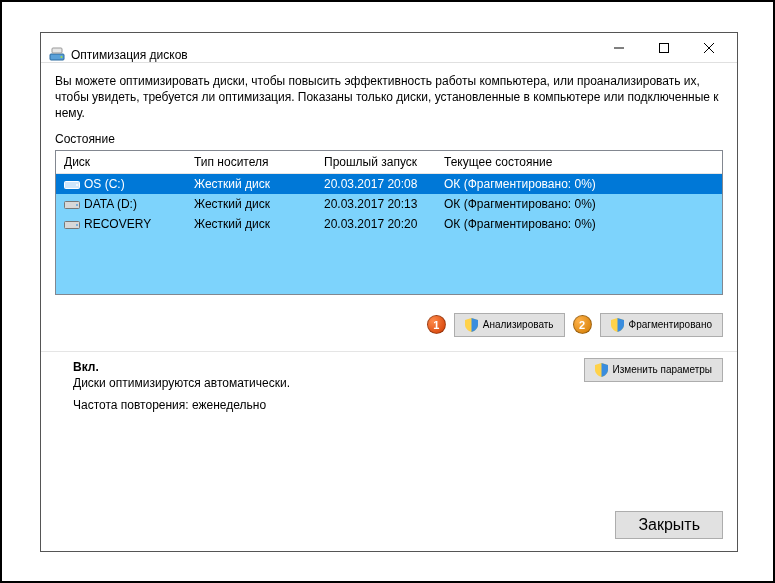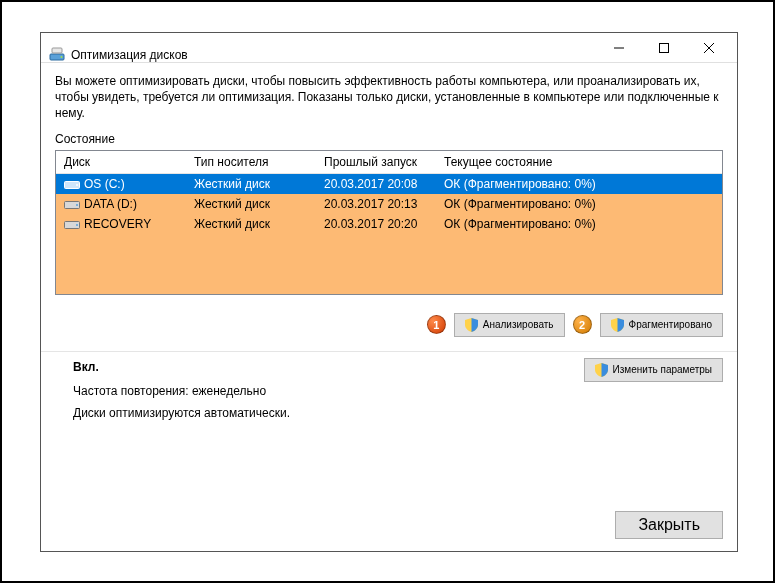--- a/index.html
+++ b/index.html
@@ -50,21 +50,21 @@
   .content {
     padding: 10px 14px 12px 14px;
     display: flex;
     flex-direction: column;
     height: calc(100% - 30px);
   }
   .intro { line-height: 1.35; margin-bottom: 10px; }
   .section-label { margin-bottom: 4px; }
   .table-wrap {
     border: 1px solid #828790;
-    background: #fdba74;
+    background: #7dd3fc;
     height: 145px;
     overflow: hidden;
   }
   table { border-collapse: collapse; width: 100%; font-size: 12px; }
   thead th {
     text-align: left;
     font-weight: 400;
     padding: 4px 8px;
     background: #fff;
     border-bottom: 1px solid #e5e5e5;
@@ -103,21 +103,21 @@
     font-size: 11px; font-weight: bold; color: #fff;
     border: 1px solid rgba(0,0,0,0.3);
   }
   .circle-1 { background: radial-gradient(circle at 30% 30%, #ff8a4a, #d13a00); }
   .circle-2 { background: radial-gradient(circle at 30% 30%, #ffb24a, #d17a00); }
   .shield {
     width: 13px; height: 14px; display: inline-block;
   }
   .sched-section { display: flex; align-items: flex-start; }
   .sched-left { flex: 1; padding-left: 18px; }
-  .sched-title { font-weight: bold; margin-bottom: 10px; margin-top: 8px; }
+  .sched-title { font-weight: bold; margin-bottom: 2px; margin-top: 8px; }
   .sched-line { margin-bottom: 8px; }
   .footer {
     margin-top: auto;
     display: flex;
     justify-content: flex-end;
     padding-top: 8px;
   }
   .close-btn {
     background: #e1e1e1;
     border: 1px solid #adadad;
@@ -253,22 +253,22 @@
           <span>Фрагментировано</span>
         </button>
       </div>
 
       <div class="hr"></div>
 
 
       <div class="sched-section">
         <div class="sched-left">
           <div class="sched-title">Вкл.</div>
+          <div class="sched-line">Диски оптимизируются автоматически.</div>
           <div class="sched-line">Частота повторения: еженедельно</div>
-          <div class="sched-line">Диски оптимизируются автоматически.</div>
         </div>
         <div style="padding-top:6px">
           <button class="btn">
             <span class="shield">
               <svg viewBox="0 0 13 14" width="13" height="14">
                 <path d="M6.5 0 L13 2 V7 C13 10 10 13 6.5 14 C3 13 0 10 0 7 V2 Z" fill="#ffd24a"></path>
                 <path d="M6.5 0 L13 2 V7 C13 10 10 13 6.5 14 V0 Z" fill="#3a8dde"></path>
               </svg>
             </span>
             <span>Изменить параметры</span>

